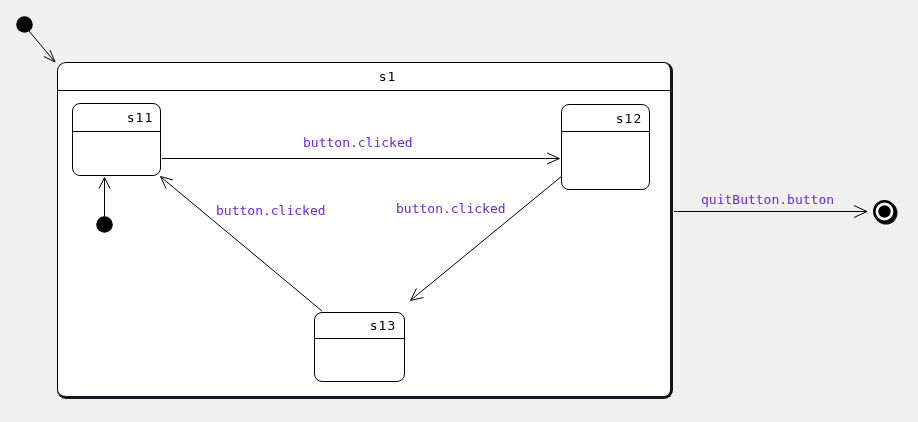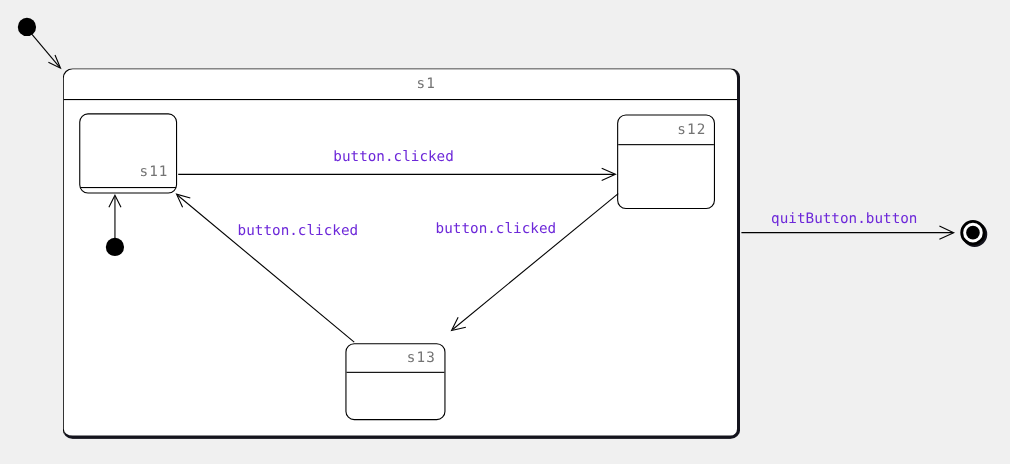--- a/index.html
+++ b/index.html
@@ -20,37 +20,37 @@
     box-sizing: border-box;
     background: #ffffff;
     border: 1px solid #000000;
     border-radius: 8px;
   }
   .state-title {
     display: flex;
     align-items: center;
     justify-content: center;
     font-size: 13px;
-    color: #737373;
+    color: #000000;
     border-bottom: 1px solid #000000;
     letter-spacing: 1px;
     padding-left: 47px;
   }
   #state-s1 {
     left: 57px;
     top: 62px;
     width: 616px;
     height: 337px;
     border-radius: 9px;
     border-right: 3px solid #14141d;
     border-bottom: 3px solid #14141d;
   }
   #state-s1 > .state-title { height: 27px; }
   #state-s11 { left: 72px;  top: 103px; width: 89px; height: 73px; }
-  #state-s11 > .state-title { height: 27px; margin-top: 39px; }
+  #state-s11 > .state-title { height: 27px; }
   #state-s12 { left: 561px; top: 104px; width: 89px; height: 86px; }
   #state-s12 > .state-title { height: 26px; }
   #state-s13 { left: 314px; top: 312px; width: 91px; height: 70px; }
   #state-s13 > .state-title { height: 25px; }
   .connector-layer {
     position: absolute;
     left: 0;
     top: 0;
     width: 918px;
     height: 422px;

